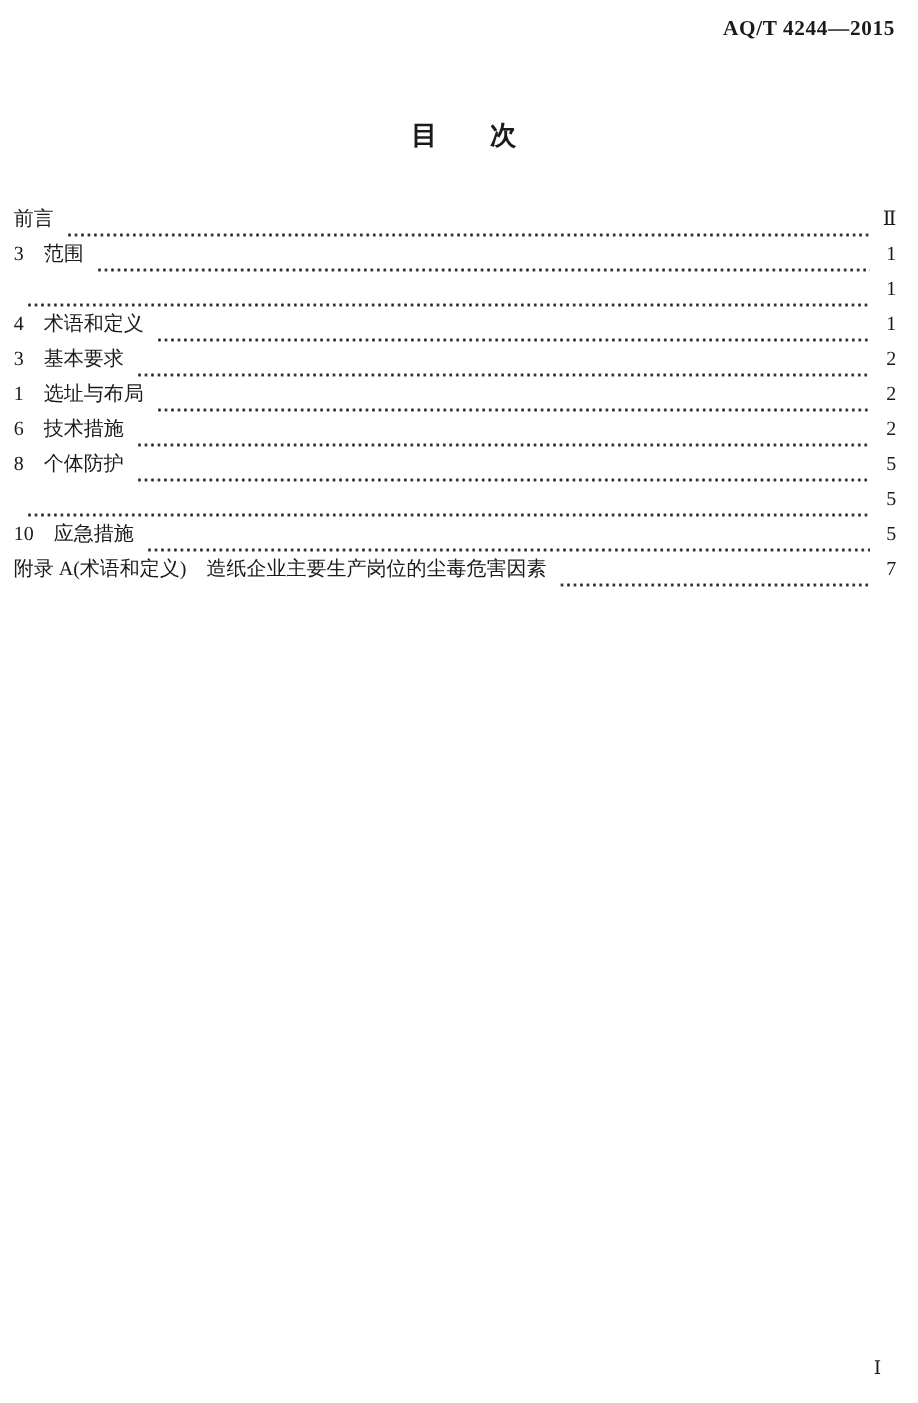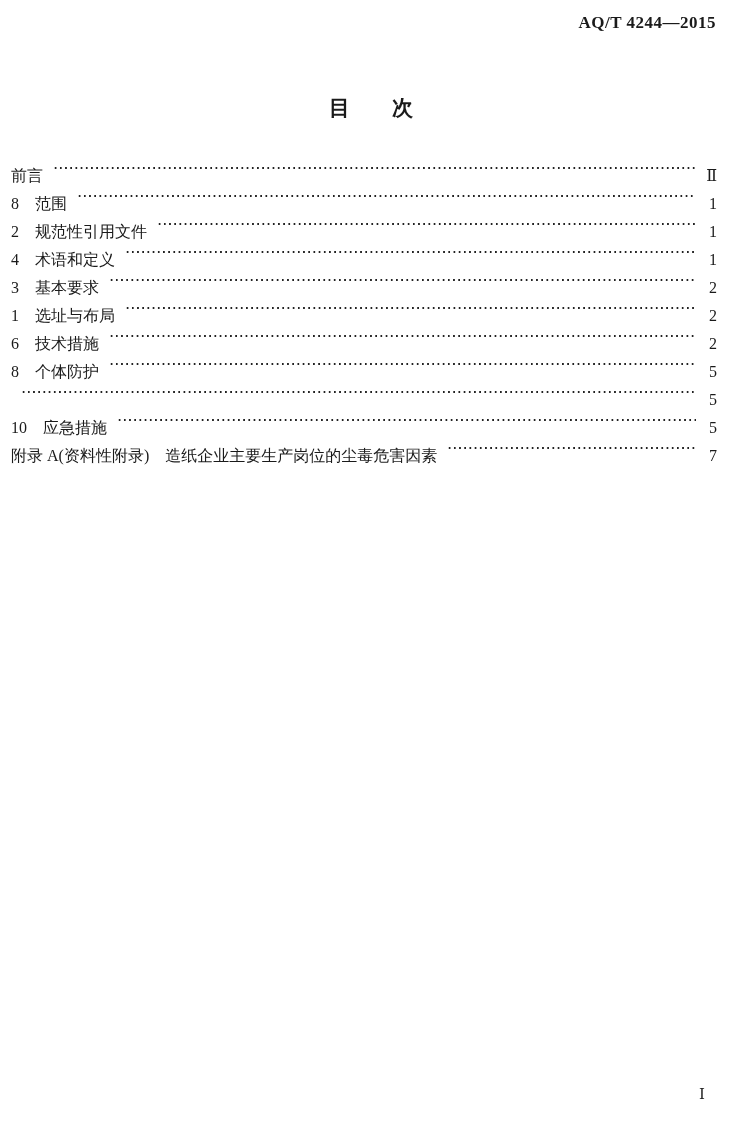--- a/index.html
+++ b/index.html
@@ -37,21 +37,21 @@
     white-space: pre;
   }
   .toc {
     position: absolute;
     top: 162px;
     left: 11px;
     right: 17px;
   }
   .toc-row {
     display: flex;
-    align-items: flex-start;
+    align-items: flex-end;
     height: 28px;
     font-size: 16px;
     line-height: 28px;
   }
   .toc-label {
     white-space: pre;
     flex: 0 0 auto;
   }
   .dot-leader {
     flex: 1 1 auto;
@@ -86,27 +86,26 @@
 
   <div class="toc">
 
     <div class="toc-row">
       <span class="toc-label">前言</span>
       <span class="dot-leader"></span>
       <span class="toc-page">Ⅱ</span>
     </div>
 
     <div class="toc-row">
-      <span class="toc-label">8　范围</span>
+      <span class="toc-label">3　范围</span>
       <span class="dot-leader"></span>
       <span class="toc-page">1</span>
     </div>
 
     <div class="toc-row">
-      <span class="toc-label">2　规范性引用文件</span>
       <span class="dot-leader"></span>
       <span class="toc-page">1</span>
     </div>
 
     <div class="toc-row">
       <span class="toc-label">4　术语和定义</span>
       <span class="dot-leader"></span>
       <span class="toc-page">1</span>
     </div>
 
@@ -140,21 +139,21 @@
       <span class="toc-page">5</span>
     </div>
 
     <div class="toc-row">
       <span class="toc-label">10　应急措施</span>
       <span class="dot-leader"></span>
       <span class="toc-page">5</span>
     </div>
 
     <div class="toc-row">
-      <span class="toc-label">附录 A(资料性附录)　造纸企业主要生产岗位的尘毒危害因素</span>
+      <span class="toc-label">附录 A(术语和定义)　造纸企业主要生产岗位的尘毒危害因素</span>
       <span class="dot-leader"></span>
       <span class="toc-page">7</span>
     </div>
 
   </div>
 
   <div class="folio">Ⅰ</div>
 
 </div>
 

